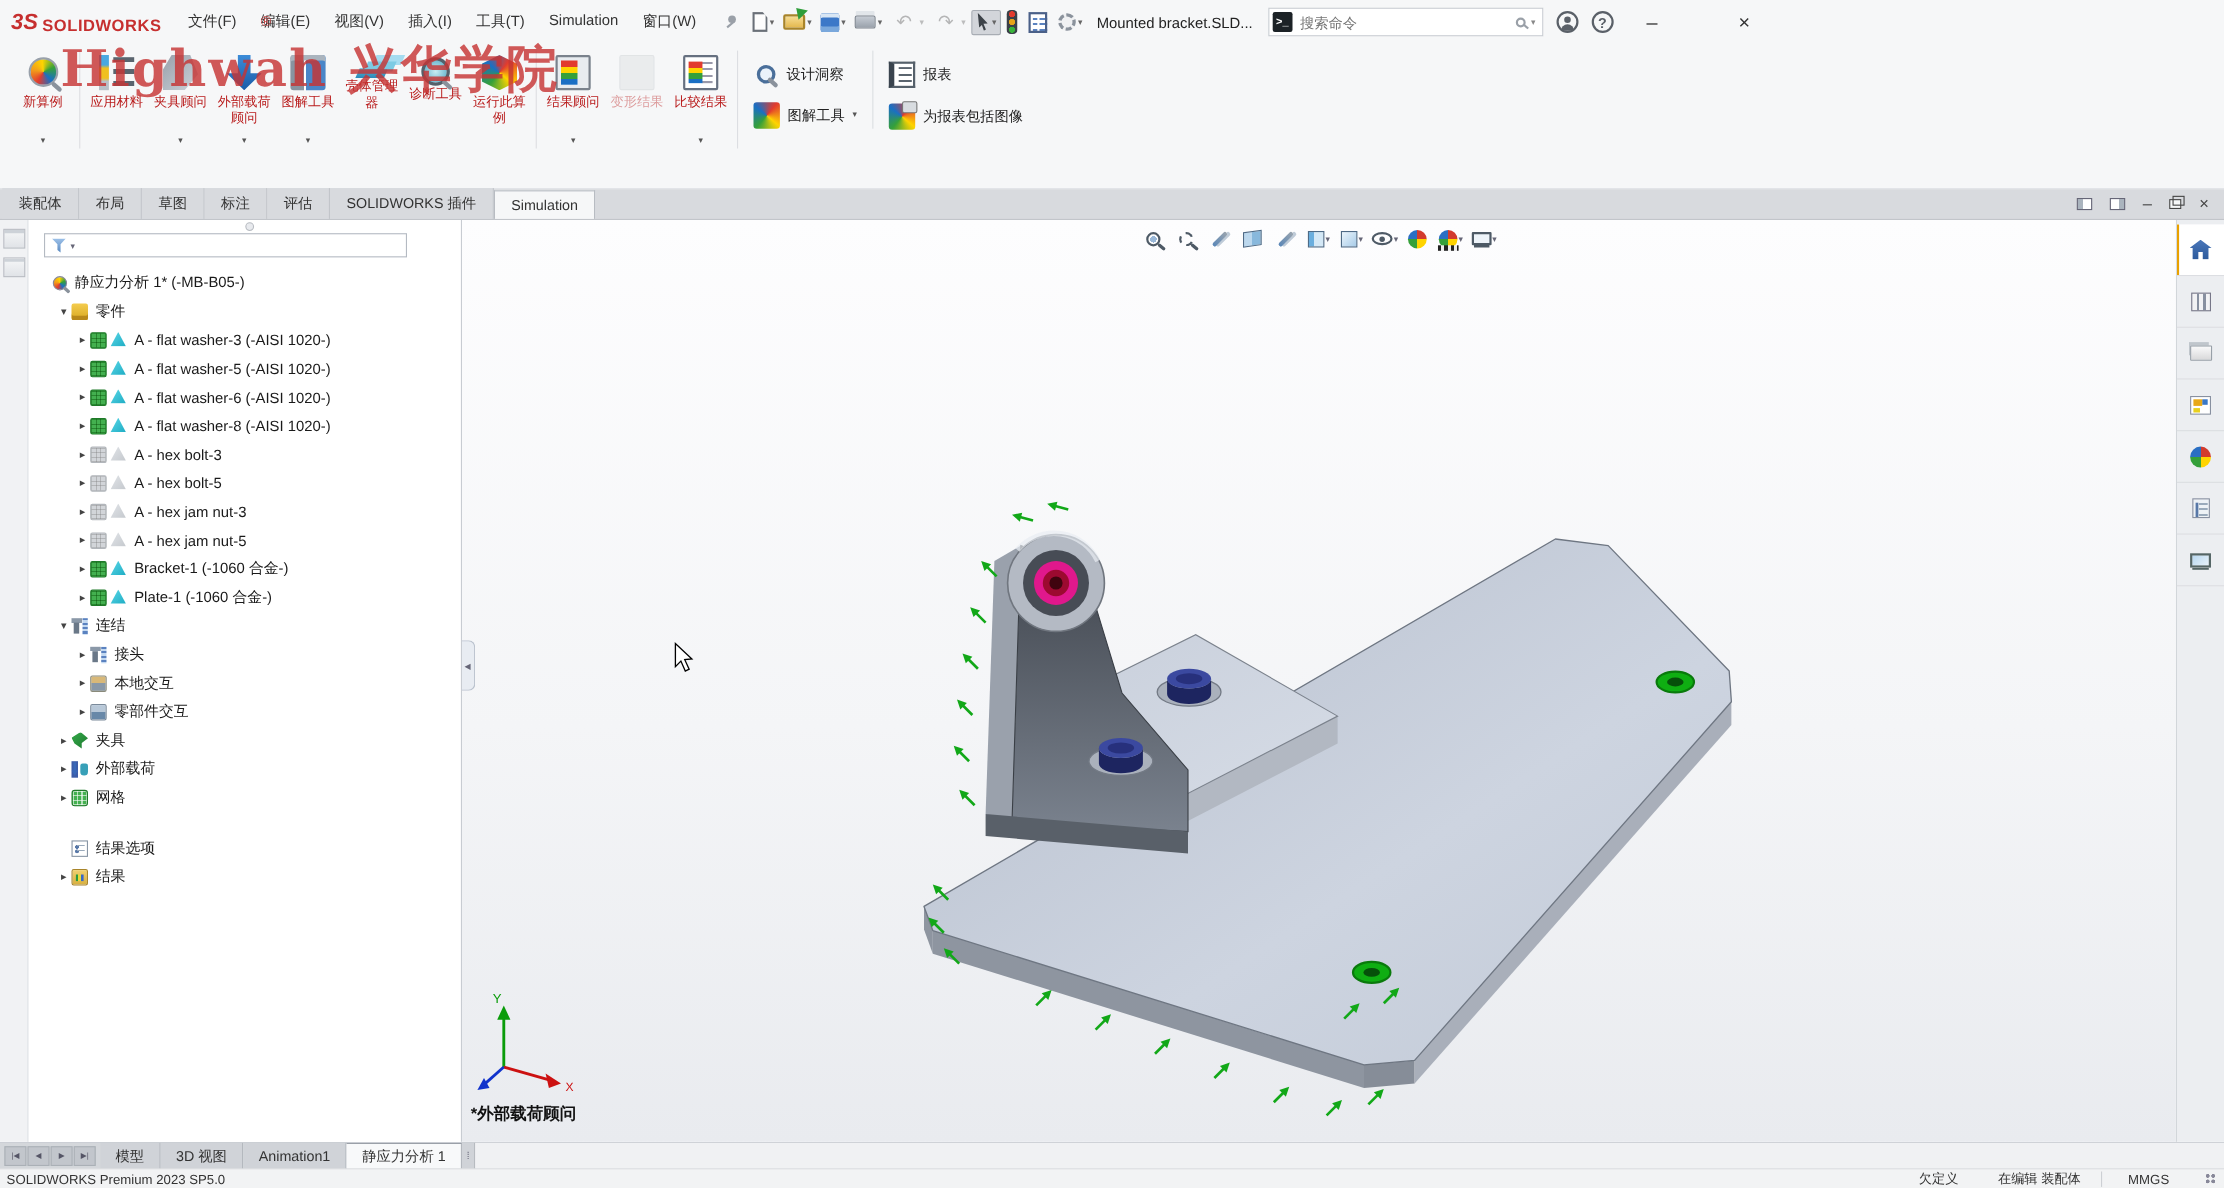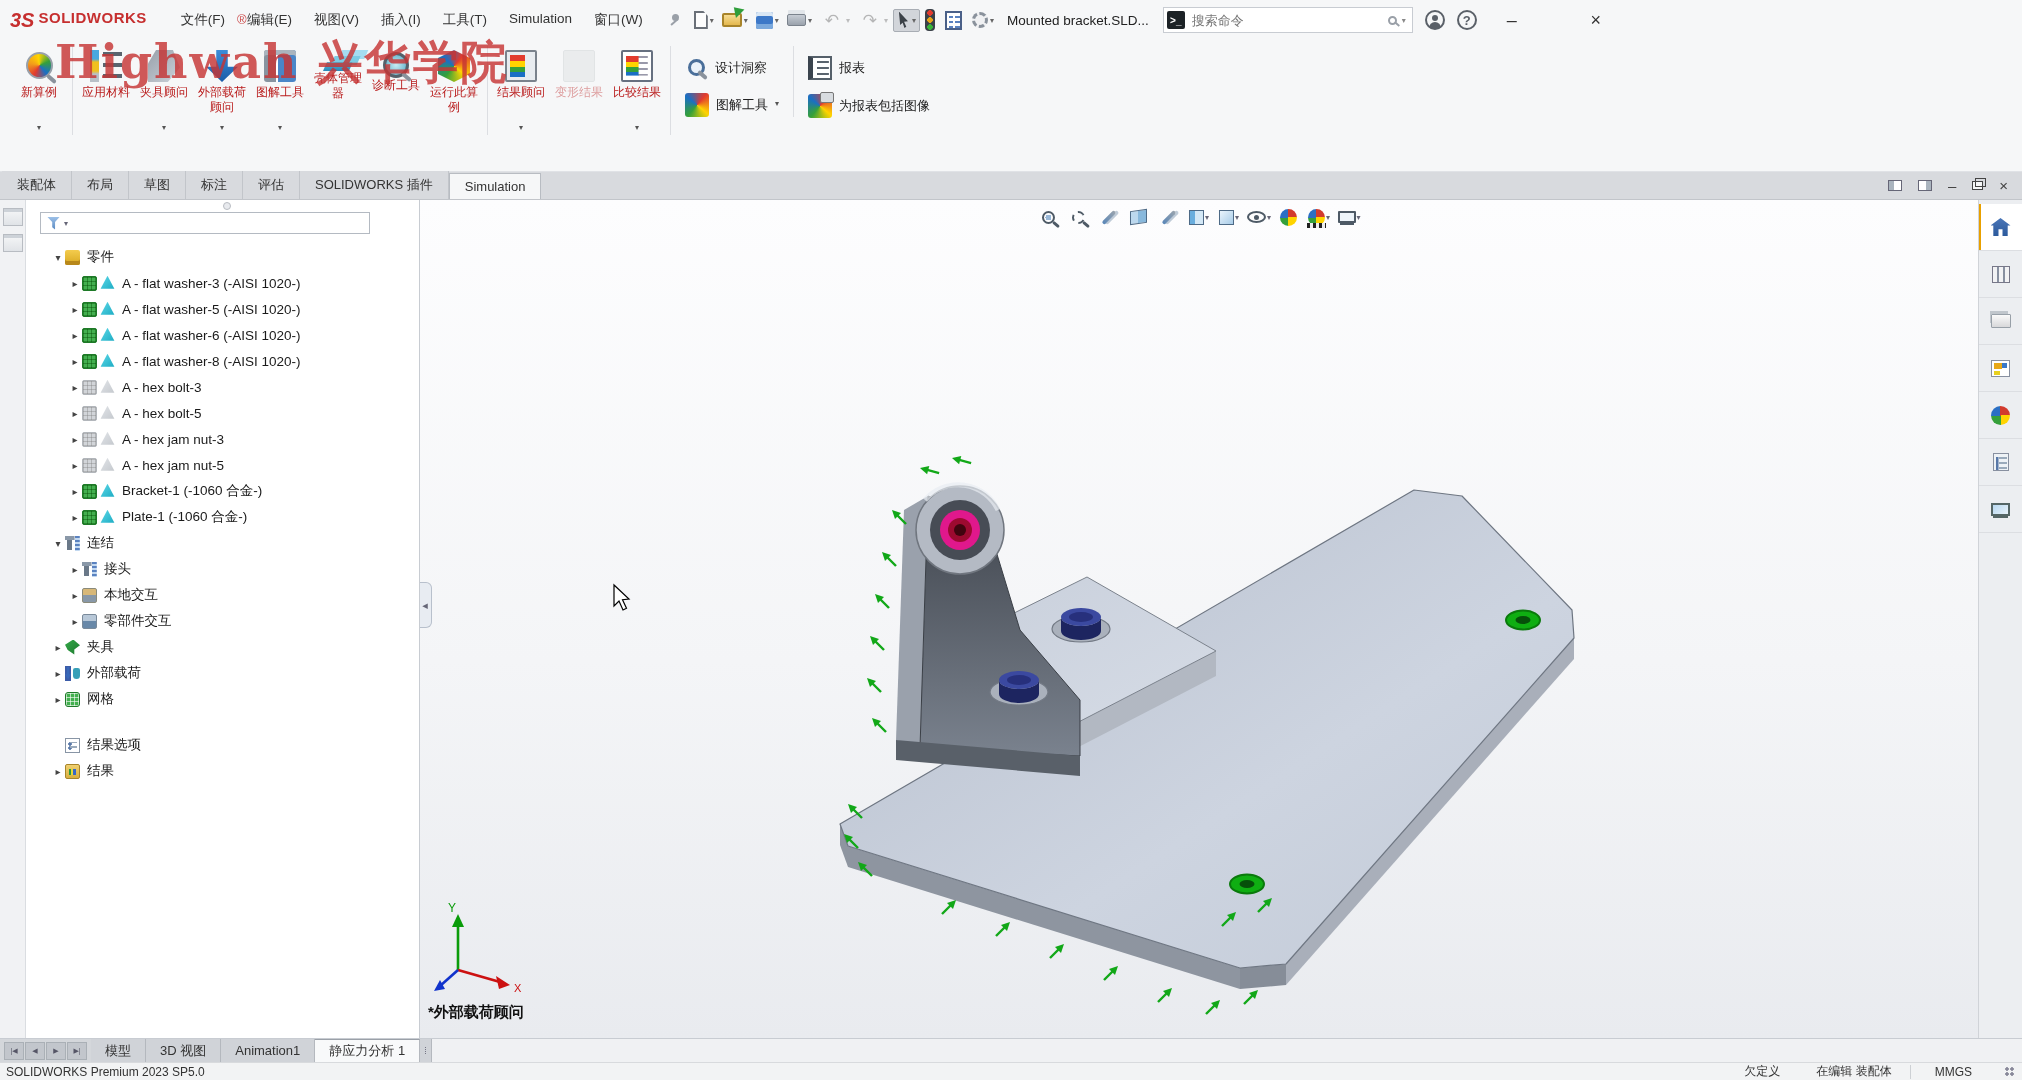--- a/index.html
+++ b/index.html
@@ -3,21 +3,21 @@
 <meta charset="utf-8">
 <style>
   html,body{margin:0;padding:0;}
   body{width:2022px;height:1080px;overflow:hidden;position:relative;background:#f6f7f8;
        font-family:"Liberation Sans","DejaVu Sans",sans-serif;color:#222;font-size:13px;
        -webkit-font-smoothing:antialiased;}
   *{box-sizing:border-box;}
 
   
   .titlebar{height:40px;display:flex;align-items:center;background:#f6f7f8;padding:0 4px 0 10px;position:relative;z-index:40;}
-  .logo{display:flex;align-items:flex-start;gap:4px;margin-right:26px;}
+  .logo{display:flex;align-items:flex-end;gap:4px;margin-right:16px;}
   .logo .mark{color:#c62f2f;font-weight:bold;font-style:italic;font-size:20px;}
   .logo .name{color:#c62f2f;font-weight:bold;font-size:15px;letter-spacing:.5px;}
   .menus{display:flex;gap:6px;margin-right:10px;}
   .menu-item{padding:4px 8px;color:#333;font-size:13.5px;cursor:default;}
   .pin{width:14px;height:14px;position:relative;margin:0 8px;}
   .pin::before{content:'';position:absolute;left:3px;top:1px;width:7px;height:7px;background:#9aa0a8;border-radius:50%;}
   .pin::after{content:'';position:absolute;left:1px;top:8px;width:9px;height:2px;background:#9aa0a8;transform:rotate(-40deg);}
   .tb-tools{display:flex;align-items:center;gap:2px;}
   .tool{display:flex;align-items:center;padding:2px 3px;border-radius:2px;}
   .tool.pressed{background:#d2d5da;border:1px solid #a8adb4;}
@@ -474,20 +474,27 @@
   </div>
 
   <div class="panel">
     <span class="panel-handle"></span>
     <div class="filter-row">
       <span class="funnel"></span>
       <span class="farrow">▾</span>
     </div>
     <div class="tree">
 
+        <div class="trow" style="padding-left: 6px;">
+          <span class="texp"></span>
+          <span class="ticons">
+            <span class="ticon study"></span>
+          </span>
+          <span class="tlabel">静应力分析 1* (-MB-B05-)</span>
+        </div>
 
         <div class="trow" style="padding-left: 23px;">
           <span class="texp">▾</span>
           <span class="ticons">
             <span class="ticon parts"></span>
           </span>
           <span class="tlabel">零件</span>
         </div>
 
         <div class="trow" style="padding-left: 40px;">

